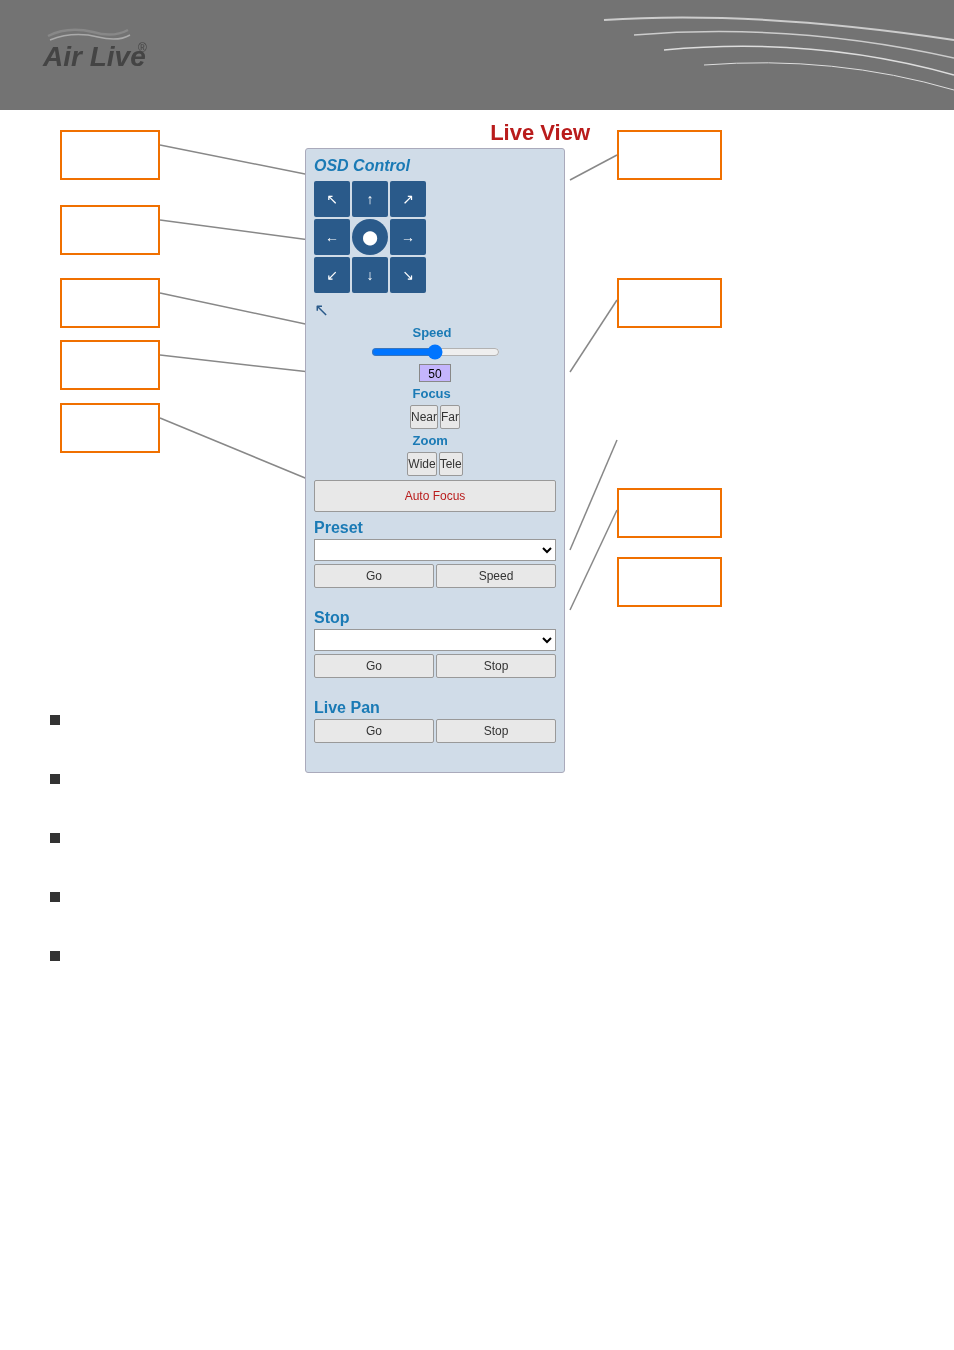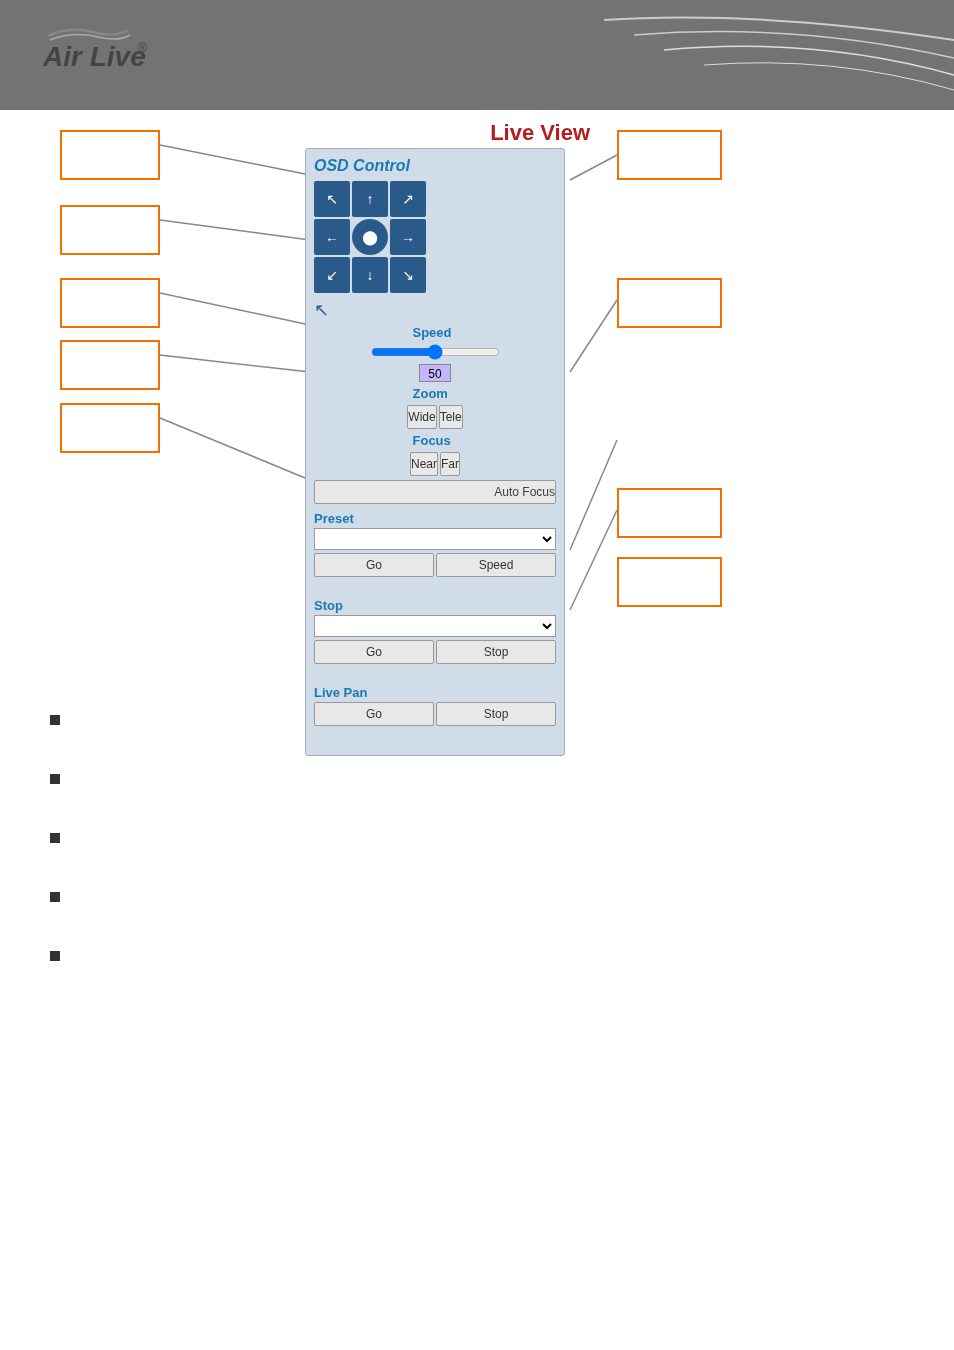--- a/index.html
+++ b/index.html
@@ -137,44 +137,43 @@
       background: #e8e8e8;
       border: 1px solid #999;
       border-radius: 2px;
       font-size: 12px;
       cursor: pointer;
       color: #333;
     }
 
     .full-btn {
       width: 100%;
-      height: 24px;
+      height: 32px;
       background: #e8e8e8;
       border: 1px solid #999;
       border-radius: 2px;
       font-size: 12px;
       cursor: pointer;
-      color: #404040;
+      color: #b91c1c;
       margin-bottom: 3px;
-      text-align: right;
     }
 
     
     .preset-select {
       width: 100%;
       height: 22px;
       margin-bottom: 3px;
       font-size: 12px;
       border: 1px solid #999;
       background: #fff;
     }
 
     
     .section-label {
-      font-size: 13px;
+      font-size: 16px;
       color: #1a7ab5;
       font-weight: bold;
       margin-bottom: 2px;
       margin-top: 4px;
     }
 
     
     .anno-box {
       position: absolute;
       border: 2.5px solid #f07000;
@@ -309,33 +308,33 @@
 
     
     <div class="control-row">
       <span class="control-label">Speed</span>
       <input type="range" class="speed-slider" min="0" max="100" value="50" style="">
       <div class="speed-value">50</div>
     </div>
 
     
     <div class="control-row">
+      <span class="control-label">Focus</span>
+      <div class="two-btn-row" style="flex:1; margin:0;">
+        <button class="ctrl-btn">Near</button>
+        <button class="ctrl-btn">Far</button>
+      </div>
+    </div>
+
+    
+    <div class="control-row">
       <span class="control-label">Zoom</span>
       <div class="two-btn-row" style="flex:1; margin:0;">
         <button class="ctrl-btn">Wide</button>
         <button class="ctrl-btn">Tele</button>
-      </div>
-    </div>
-
-    
-    <div class="control-row">
-      <span class="control-label">Focus</span>
-      <div class="two-btn-row" style="flex:1; margin:0;">
-        <button class="ctrl-btn">Near</button>
-        <button class="ctrl-btn">Far</button>
       </div>
     </div>
 
     
     <button class="full-btn">Auto Focus</button>
 
     
     <div class="section-label">Preset</div>
     <select class="preset-select">
       <option></option>

